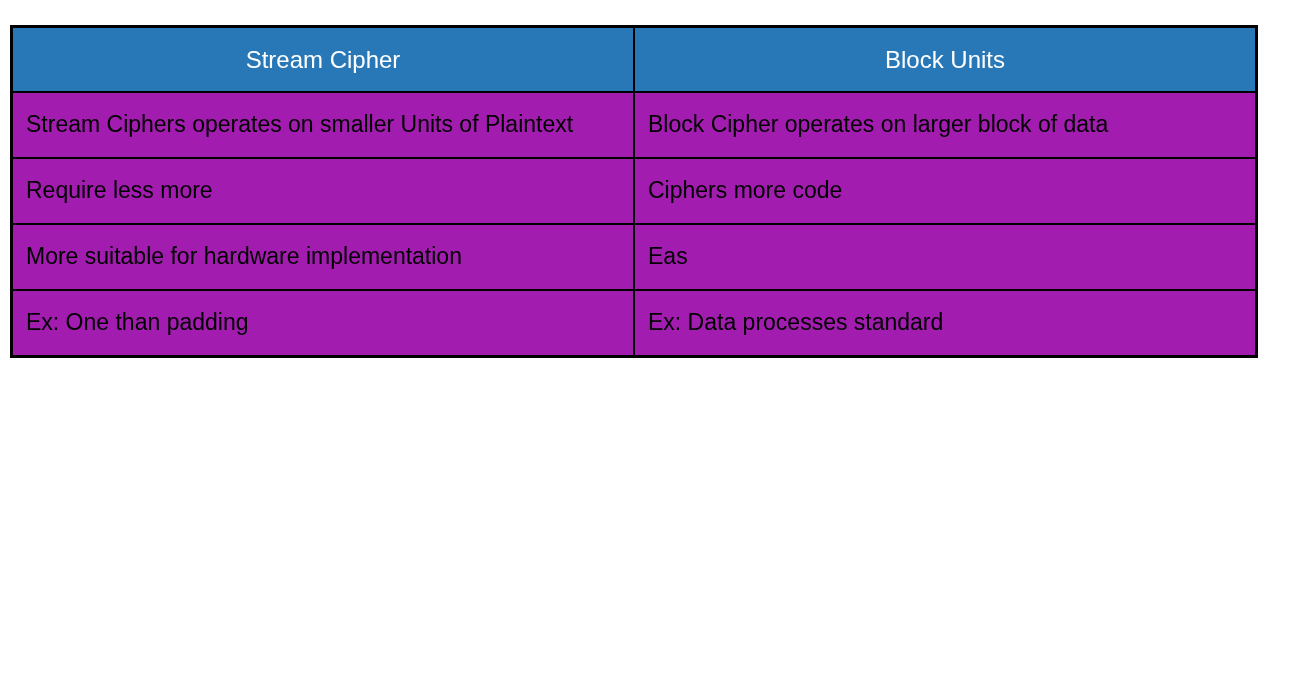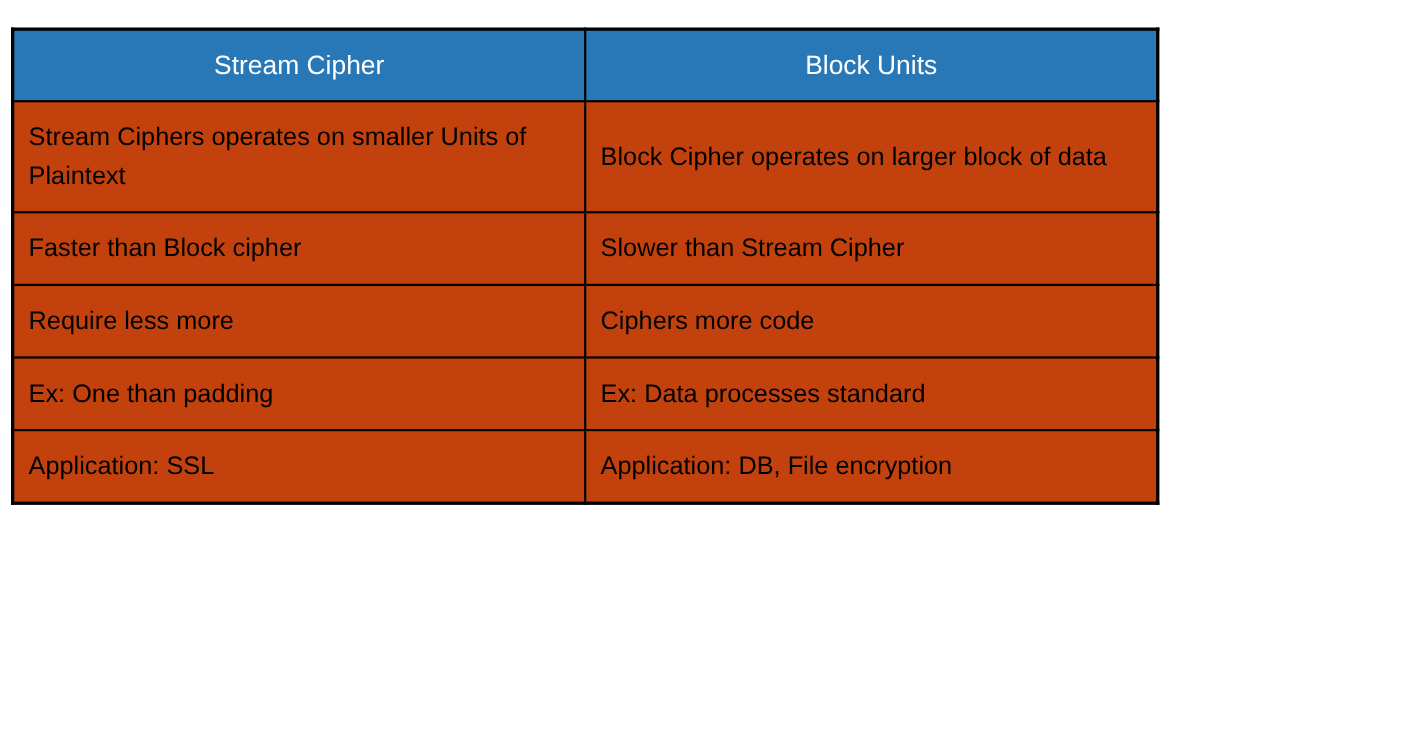--- a/index.html
+++ b/index.html
@@ -16,21 +16,21 @@
     overflow: hidden;
   }
   .table-wrap {
     position: absolute;
     left: 10px;
     top: 25px;
   }
   table.comparison {
     border-collapse: collapse;
     table-layout: fixed;
-    width: 1044px;
+    width: 1248px;
     border: 3px solid #000000;
   }
   table.comparison col {
     width: 50%;
   }
   table.comparison th,
   table.comparison td {
     border: 2px solid #000000;
   }
   table.comparison th {
@@ -43,21 +43,21 @@
     text-align: center;
     vertical-align: middle;
   }
   table.comparison td {
     font-size: 23px;
     font-weight: 400;
     line-height: 35px;
     padding: 14px 12px 15px 13px;
     text-align: left;
     vertical-align: middle;
-    background: #c2410c;
+    background: #a21caf;
     word-wrap: break-word;
   }
 </style>
 </head>
 <body>
 
 <div class="table-wrap">
   <table class="comparison">
     <colgroup>
       <col>
@@ -68,30 +68,26 @@
         <th>Stream Cipher</th>
         <th>Block Units</th>
       </tr>
     </thead>
     <tbody>
       <tr>
         <td>Stream Ciphers operates on smaller Units of Plaintext</td>
         <td>Block Cipher operates on larger block of data</td>
       </tr>
       <tr>
-        <td>Faster than Block cipher</td>
-        <td>Slower than Stream Cipher</td>
-      </tr>
-      <tr>
         <td>Require less more</td>
         <td>Ciphers more code</td>
       </tr>
       <tr>
+        <td>More suitable for hardware implementation</td>
+        <td>Eas</td>
+      </tr>
+      <tr>
         <td>Ex: One than padding</td>
         <td>Ex: Data processes standard</td>
-      </tr>
-      <tr>
-        <td>Application: SSL</td>
-        <td>Application: DB, File encryption</td>
       </tr>
     </tbody>
   </table>
 </div>
 
 </body></html>

